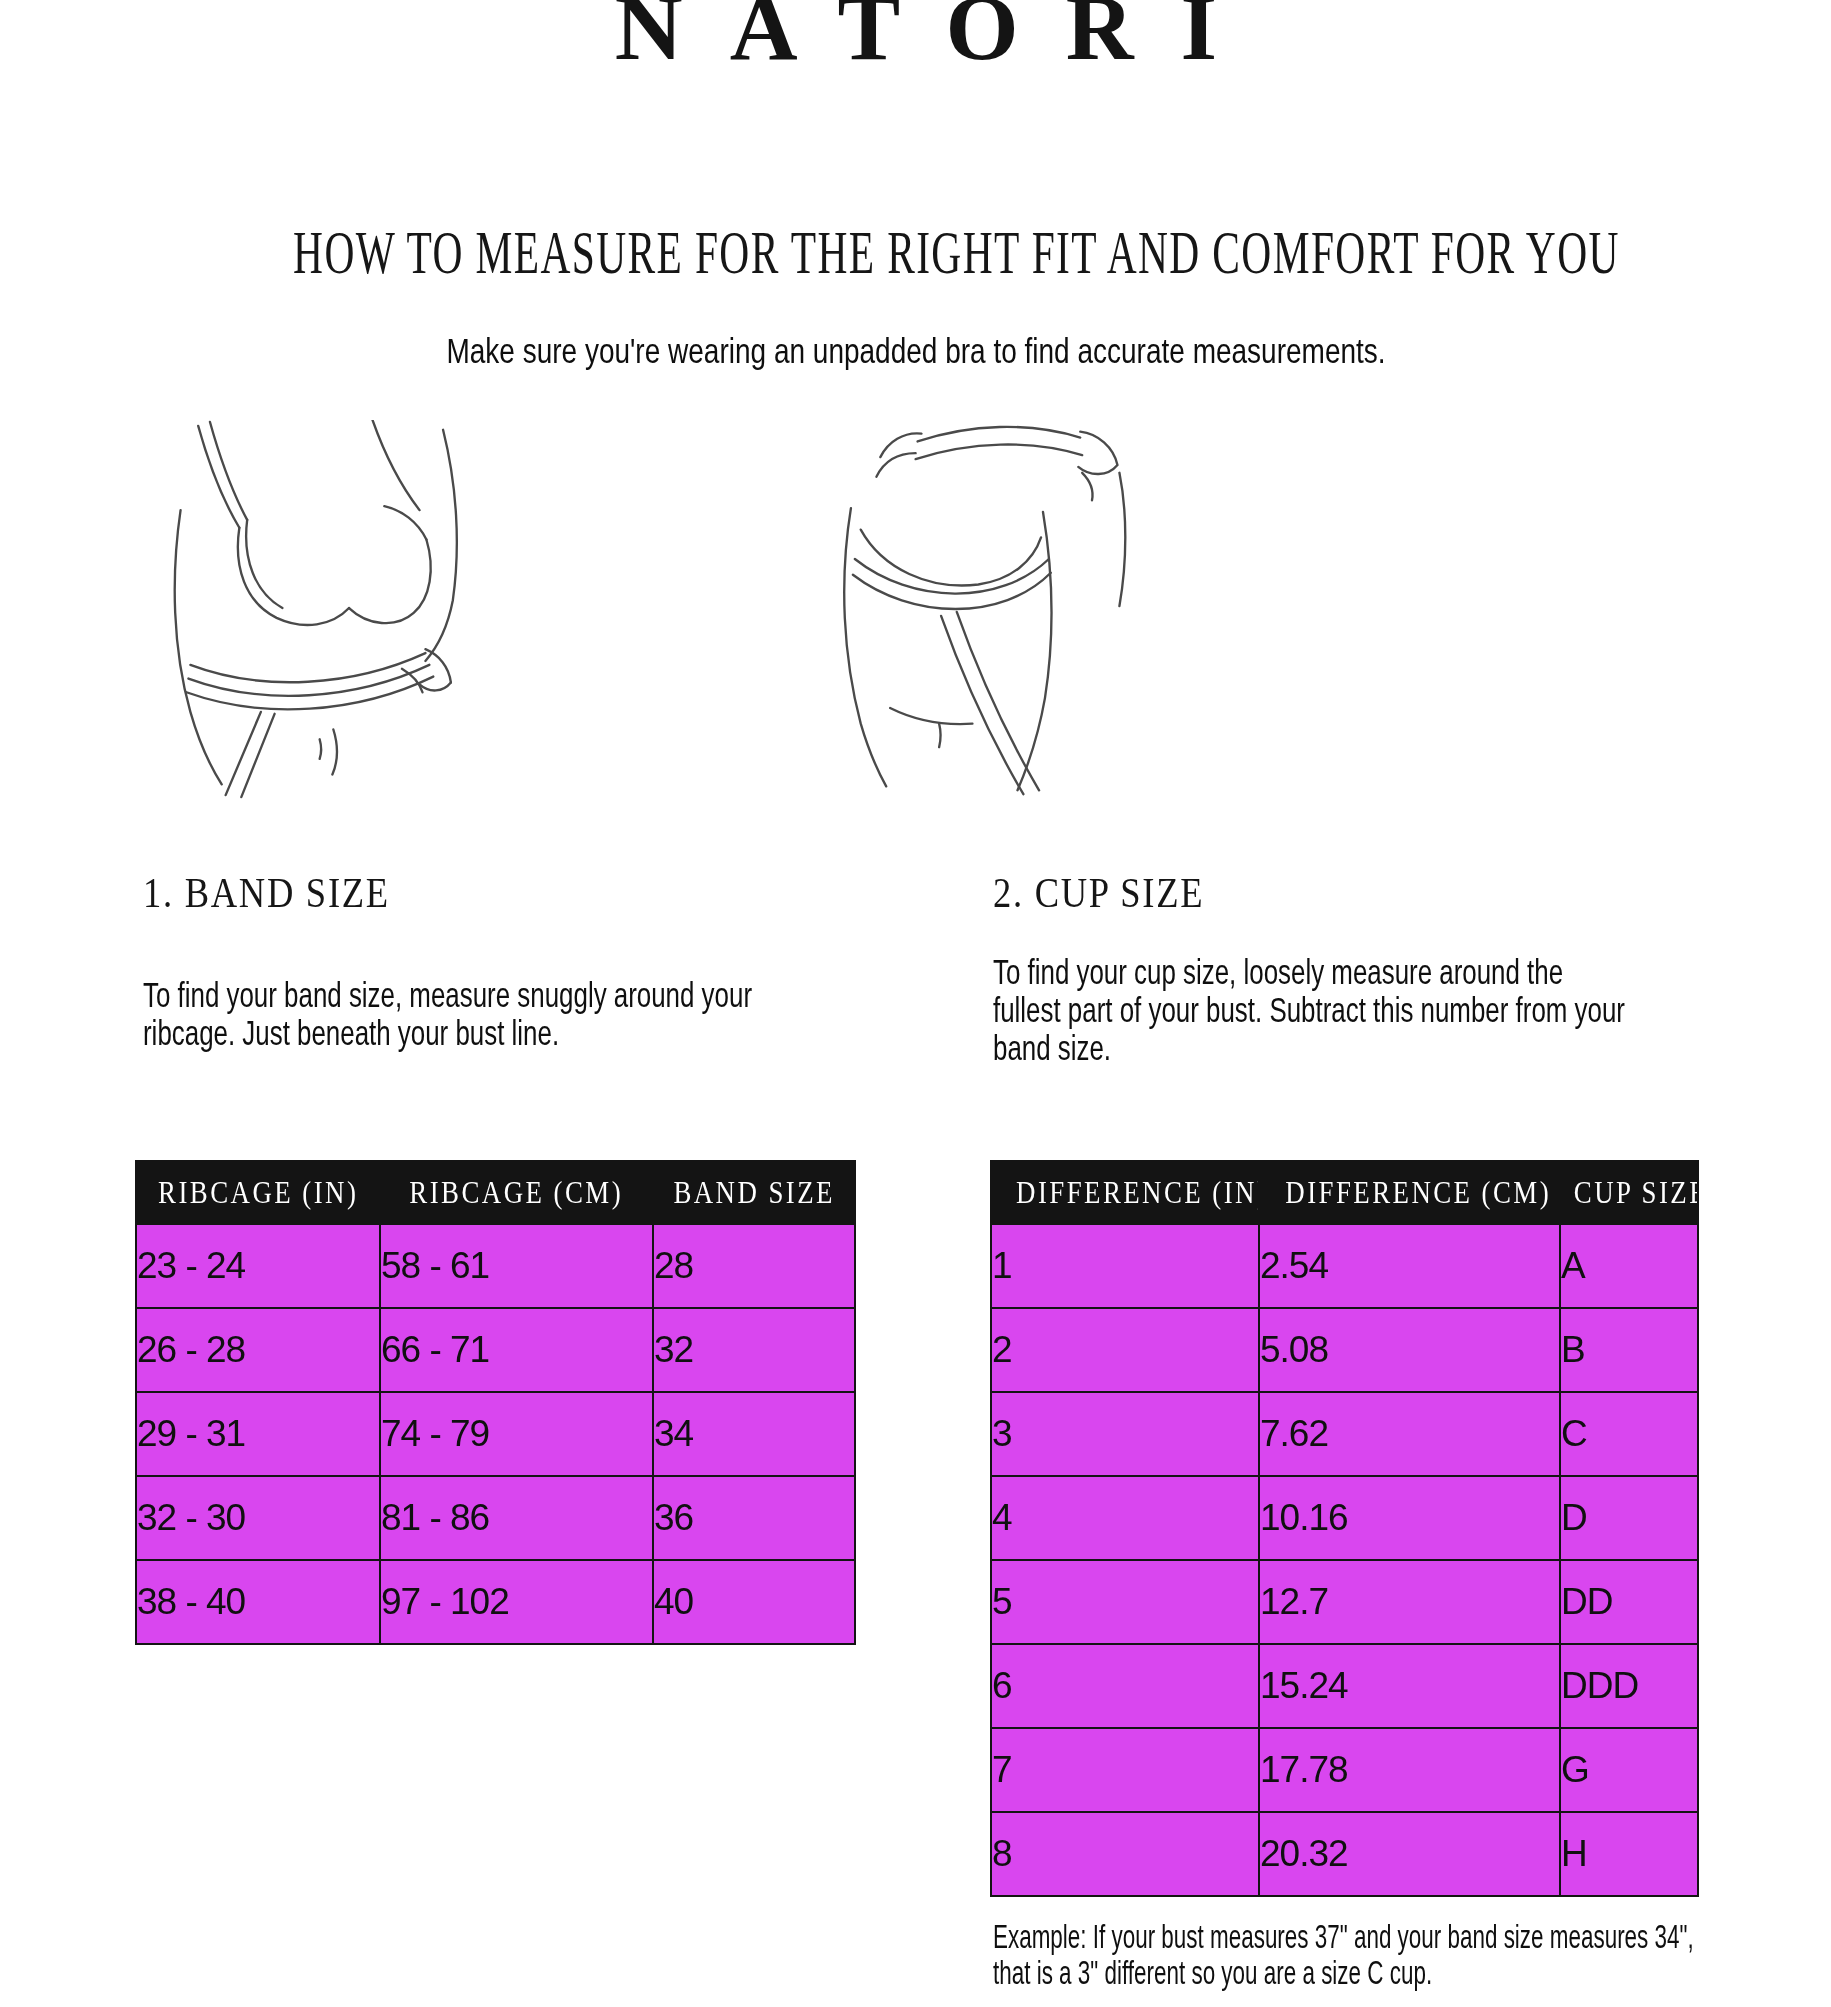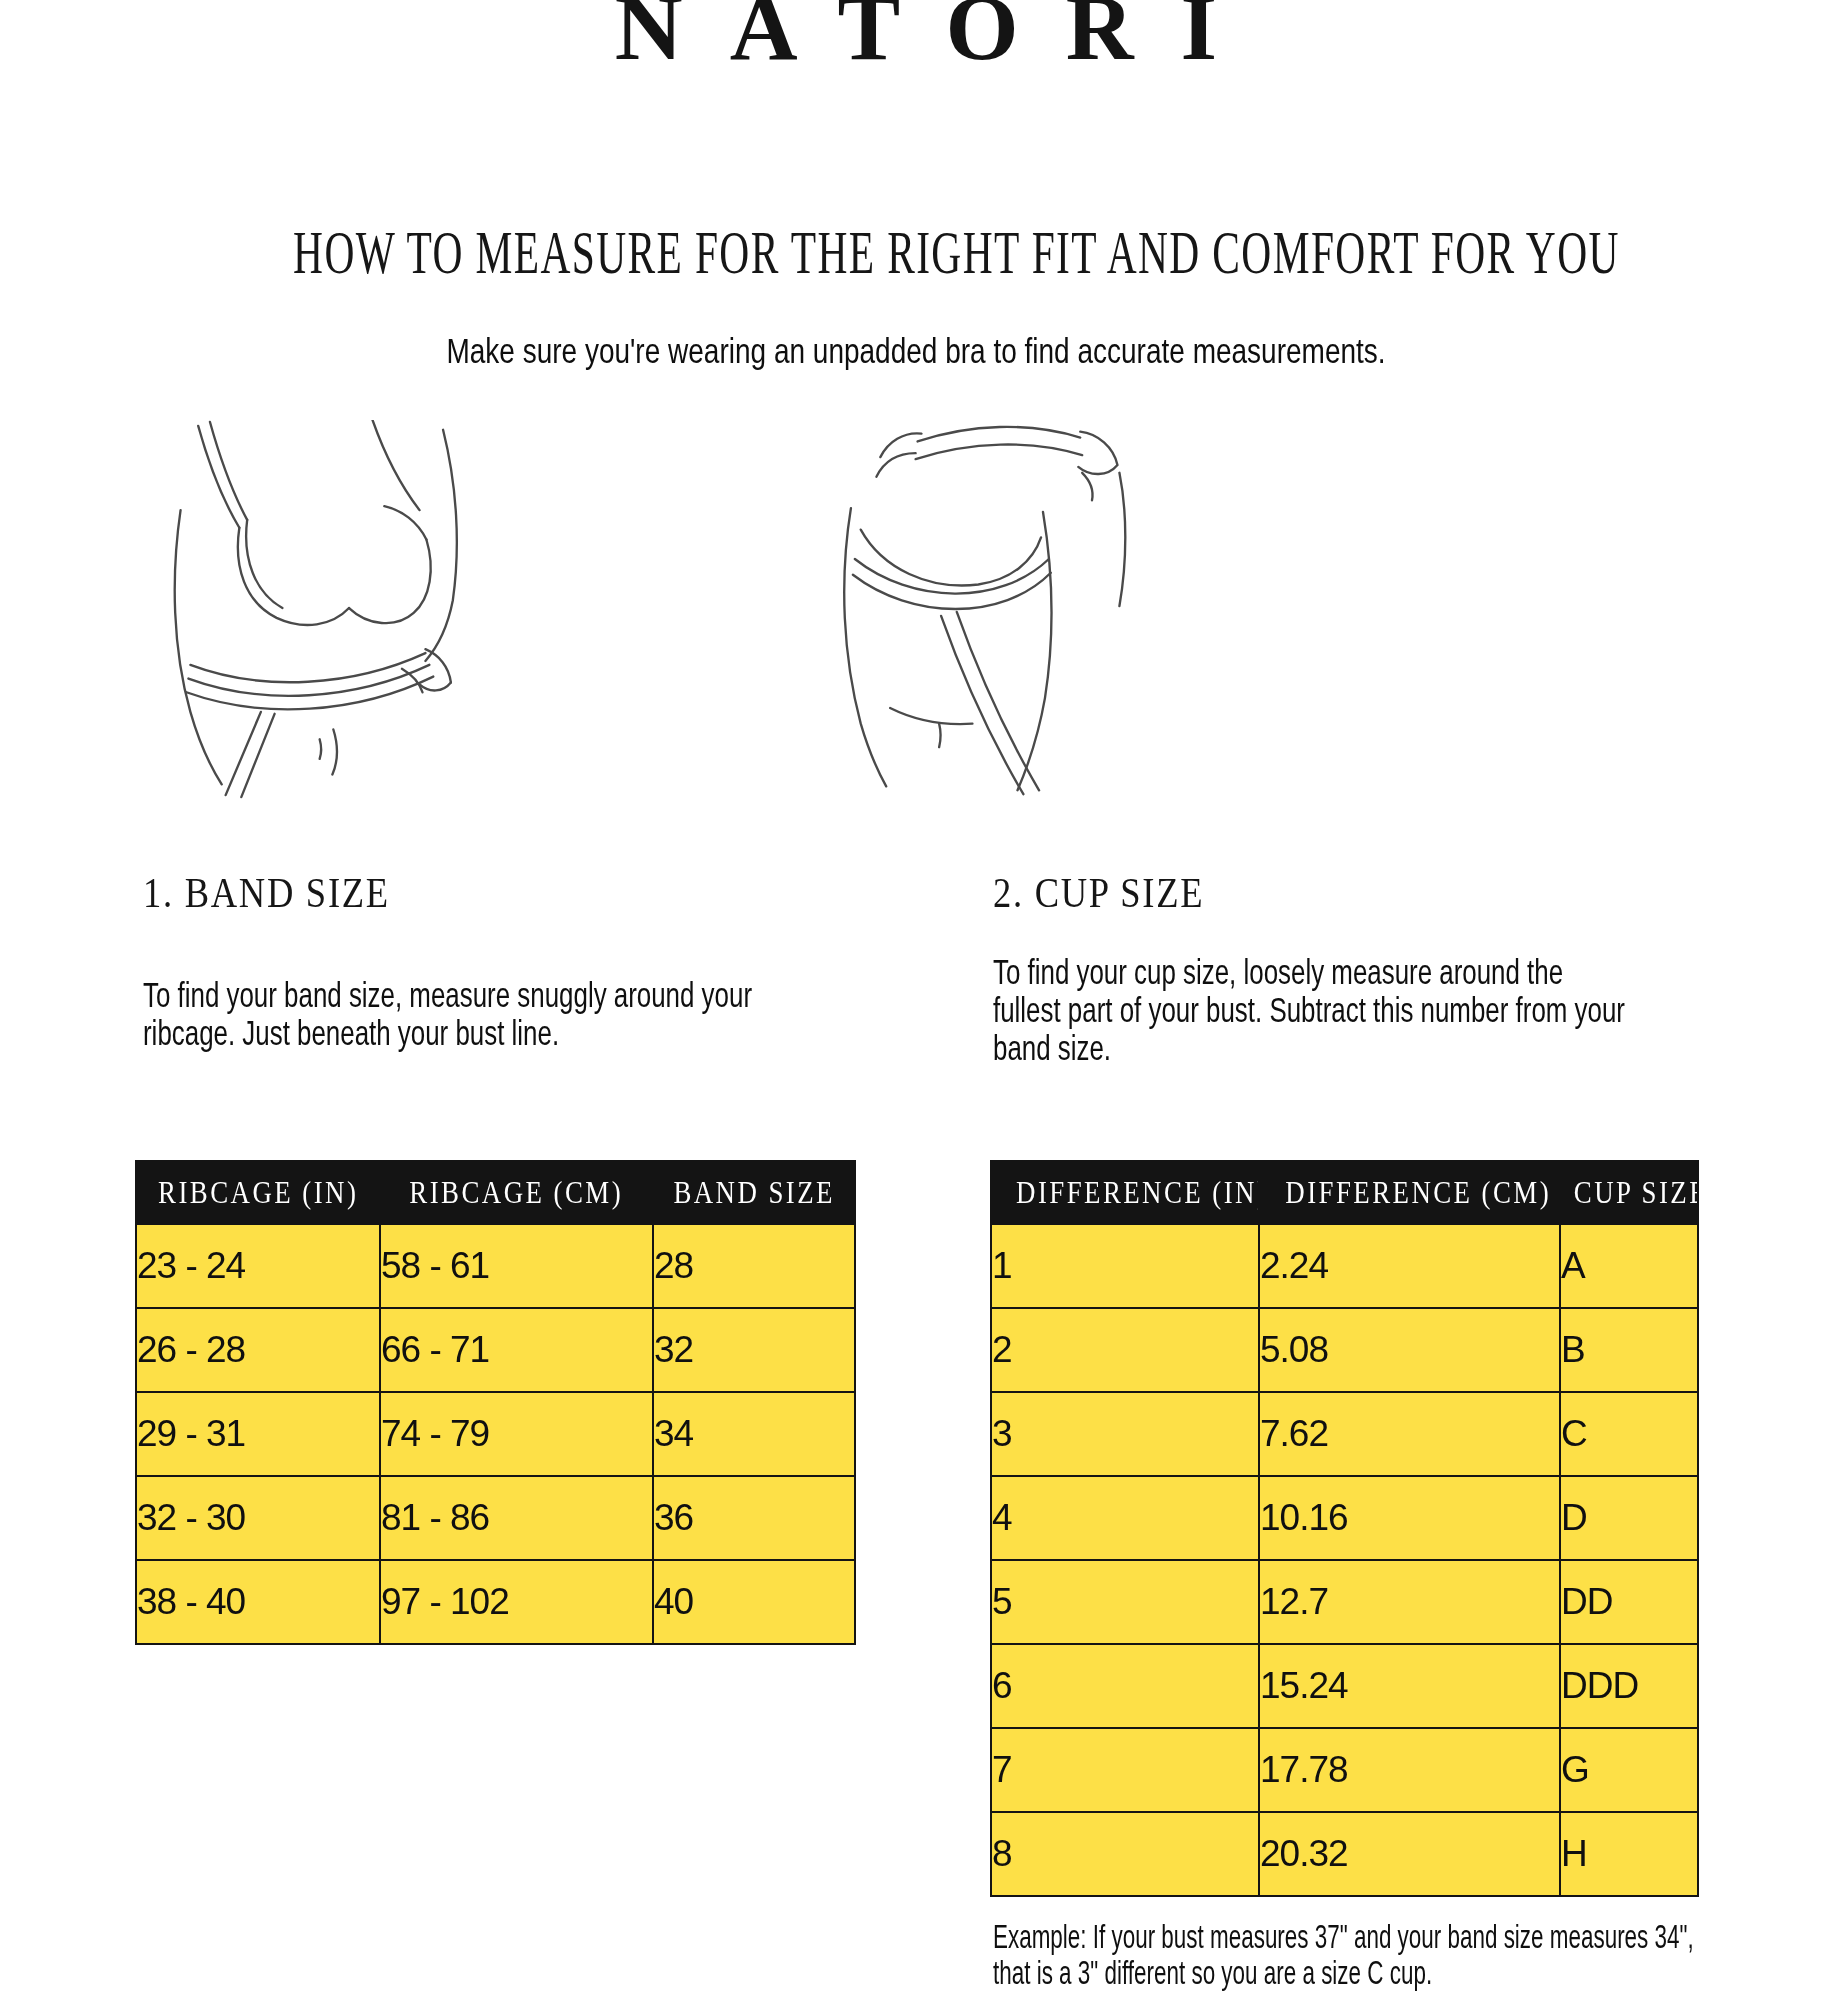--- a/index.html
+++ b/index.html
@@ -47,21 +47,21 @@
   .par {
     position:absolute; font-size:35px; line-height:38px; color:#0f0f0f;
     white-space:pre-line; transform:scaleX(0.74); transform-origin:0 0; width:980px;
   }
   .par.band { left:143px; top:976px; }
   .par.cup  { left:993px; top:953px; }
 
   
   table.size-table {
     position:absolute; border-collapse:collapse; table-layout:fixed;
-    background:#fde047;
+    background:#d946ef;
   }
   table.size-table th, table.size-table td { border:2.9px solid #141414; padding:0; }
   table.size-table thead th {
     background:#141414; color:#ffffff; height:61px;
     font-family:"Liberation Serif", serif; font-weight:normal;
     font-size:32px; text-align:center; white-space:nowrap; overflow:hidden;
   }
   table.size-table thead th .th-inner {
     display:inline-block; letter-spacing:2.9px;
     transform:scaleX(0.84); transform-origin:50% 50%;
@@ -195,21 +195,21 @@
   <thead>
         <tr>
           <th><span class="th-inner">DIFFERENCE (IN)</span></th>
           <th><span class="th-inner">DIFFERENCE (CM)</span></th>
           <th><span class="th-inner">CUP SIZE</span></th>
         </tr>
       </thead>
       <tbody>
         <tr>
           <td>1</td>
-          <td>2.24</td>
+          <td>2.54</td>
           <td>A</td>
         </tr>
         <tr>
           <td>2</td>
           <td>5.08</td>
           <td>B</td>
         </tr>
         <tr>
           <td>3</td>
           <td>7.62</td>

